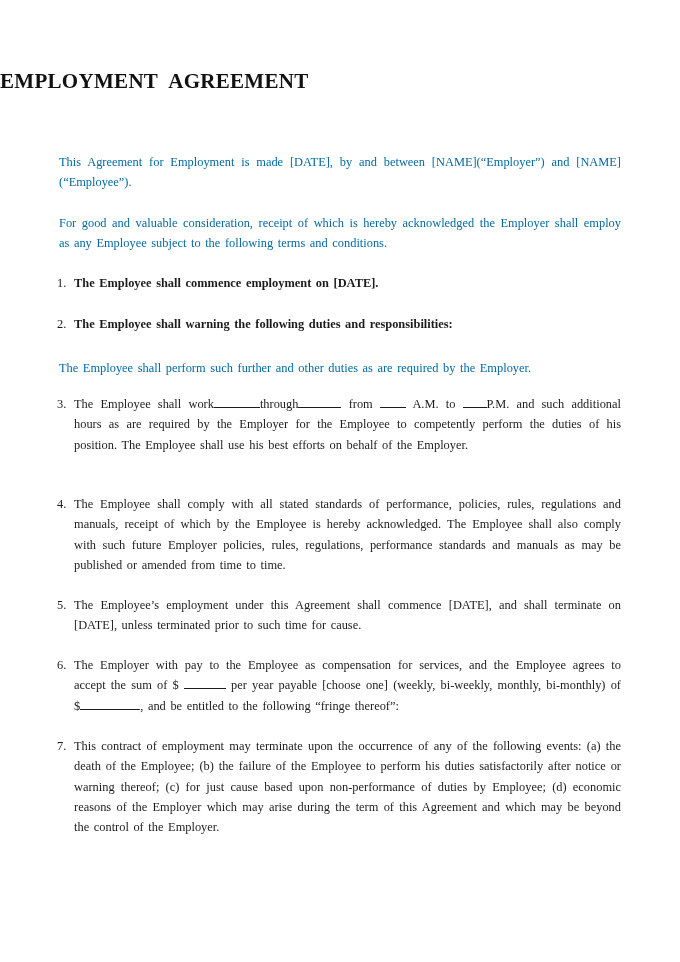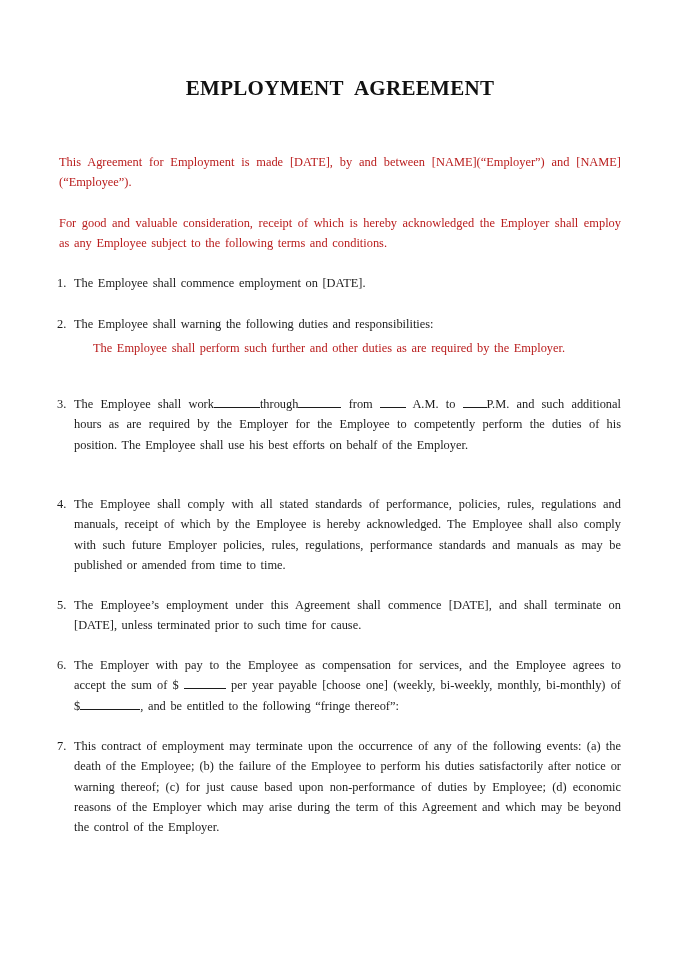--- a/index.html
+++ b/index.html
@@ -16,41 +16,41 @@
       font-family: "Liberation Serif", "DejaVu Serif", serif;
     }
     .page {
       position: absolute;
       left: 0; top: 0;
       width: 680px;
       height: 962px;
     }
     .title {
       position: absolute;
-      top: 76px;
+      top: 69px;
       left: 0;
       width: 680px;
-      text-align: center;
+      text-align: left;
       font-family: "Liberation Serif", "DejaVu Serif", serif;
       font-weight: bold;
       font-size: 21px;
       letter-spacing: 0.3px;
       word-spacing: 6px;
       color: #111;
     }
     .para {
       position: absolute;
       left: 59px;
       width: 562px;
       font-size: 12.4px;
       line-height: 20.3px;
       text-align: justify;
       text-align-last: left;
       word-spacing: 1.5px;
-      color: #b91c1c;
+      color: #0369a1;
     }
     .item {
       position: absolute;
       left: 57px;
       width: 564px;
       font-size: 12.4px;
       line-height: 20.3px;
       text-align: justify;
       word-spacing: 1.5px;
       color: #1c1c1c;
@@ -59,21 +59,21 @@
     .item .num {
       flex: 0 0 auto;
       width: 17px;
       white-space: nowrap;
     }
     .item .body {
       flex: 1 1 auto;
       text-align: justify;
       text-align-last: left;
     }
-    .item.single .body { text-align-last: left; }
+    .item.single .body { text-align-last: left; font-weight: bold; }
     .blank {
       display: inline-block;
       border-bottom: 1px solid #1c1c1c;
       height: 12px;
       vertical-align: baseline;
     }
     .b-work { width: 46px; }
     .b-through { width: 43px; }
     .b-am { width: 26px; }
     .b-pm { width: 24px; }
@@ -94,21 +94,21 @@
   <div class="item single" style="top:273px;">
     <span class="num">1.</span>
     <span class="body">The Employee shall commence employment on [DATE].</span>
   </div>
 
   <div class="item single" style="top:314px;">
     <span class="num">2.</span>
     <span class="body">The Employee shall warning the following duties and responsibilities:</span>
   </div>
 
-  <div class="para" style="top:338px;margin-left:34px;">The Employee shall perform such further and other duties as are required by the Employer.</div>
+  <div class="para" style="top:358px;">The Employee shall perform such further and other duties as are required by the Employer.</div>
 
   <div class="item" style="top:394px;">
     <span class="num">3.</span>
     <span class="body"><span>The Employee shall work</span><span class="blank b-work"></span><span>through</span><span class="blank b-through"></span><span> from </span><span class="blank b-am"></span><span> A.M. to </span><span class="blank b-pm"></span><span>P.M. and such additional hours as are required by the Employer for the Employee to competently perform the duties of his position. The Employee shall use his best efforts on behalf of the Employer.</span></span>
   </div>
 
   <div class="item" style="top:494px;">
     <span class="num">4.</span>
     <span class="body">The Employee shall comply with all stated standards of performance, policies, rules, regulations and manuals, receipt of which by the Employee is hereby acknowledged.  The Employee shall also comply with such future Employer policies, rules, regulations, performance standards and manuals as may be published or amended from time to time.</span>
   </div>

